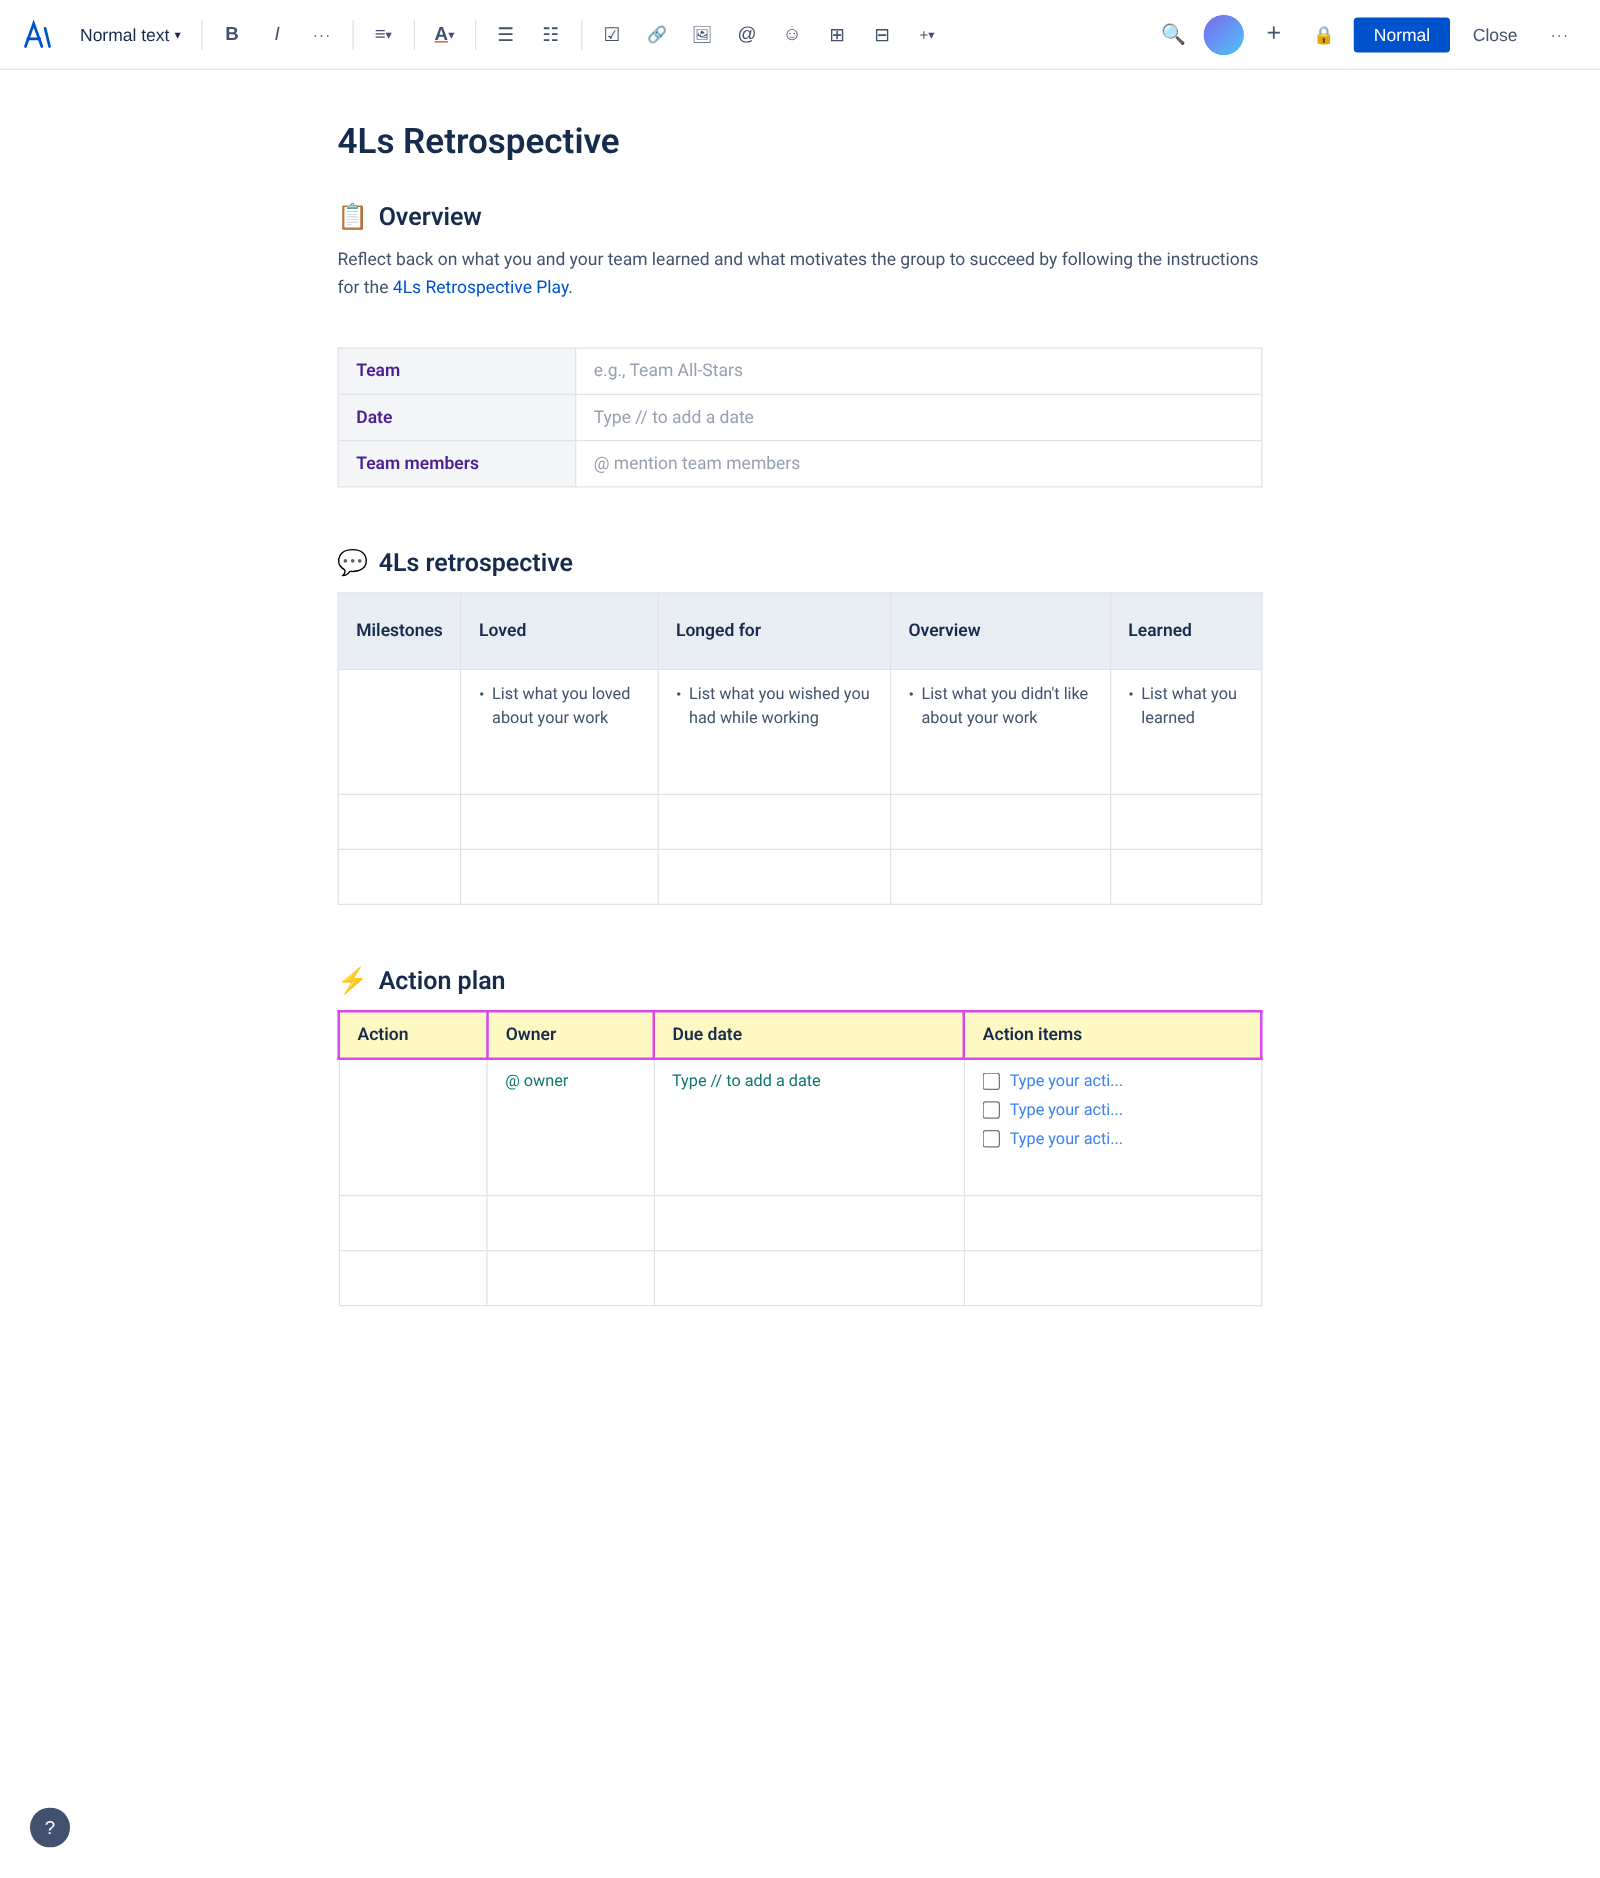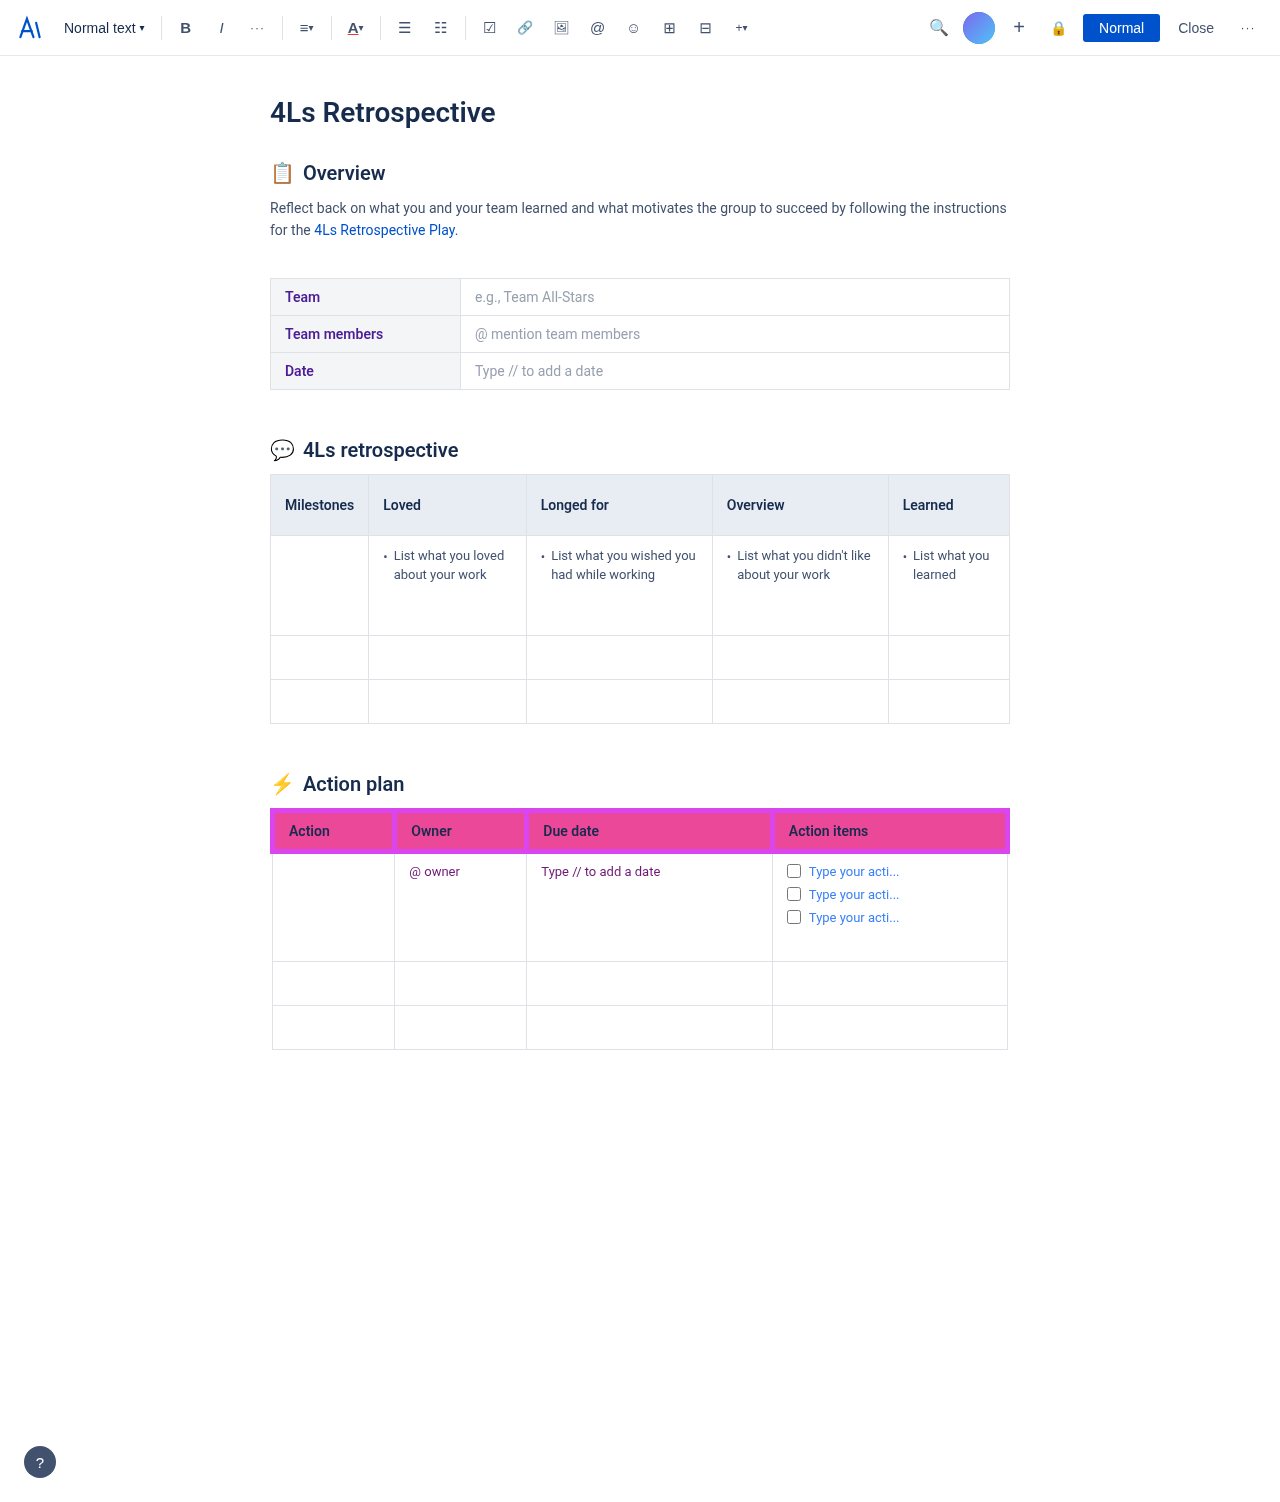--- a/index.html
+++ b/index.html
@@ -242,33 +242,33 @@
       font-size: 20px;
     }
 
     
     .action-table {
       width: 100%;
       border-collapse: collapse;
       border: 1px solid #dfe1e6;
     }
     .action-table th {
-      background: #ec4899;
+      background: #fef9c3;
       color: #172b4d;
       font-weight: 600;
       padding: 10px 14px;
       text-align: left;
-      border: 5px solid #d946ef;
+      border: 2px solid #d946ef;
       font-size: 14px;
     }
     .action-table td {
       border: 1px solid #dfe1e6;
       padding: 10px 14px;
       vertical-align: top;
-      color: #701a75;
+      color: #0f766e;
       font-size: 13px;
     }
     .action-table td.action-items-cell {
       color: #97a0af;
     }
     .checkbox-item {
       display: flex;
       align-items: center;
       gap: 8px;
       margin-bottom: 8px;
@@ -417,26 +417,26 @@
       <span>Reflect back on what you and your team learned and what motivates the group to succeed by following the instructions for the </span><a href="#">4Ls Retrospective Play.</a>
     </p>
 
     <table class="info-table">
       <tbody id="info-table-body">
       <tr>
       <td>Team</td>
       <td style="color:#97a0af;">e.g., Team All-Stars</td>
     </tr>
           <tr>
+      <td>Date</td>
+      <td style="color:#97a0af;">Type // to add a date</td>
+    </tr>
+          <tr>
       <td>Team members</td>
       <td style="color:#97a0af;">@ mention team members</td>
-    </tr>
-          <tr>
-      <td>Date</td>
-      <td style="color:#97a0af;">Type // to add a date</td>
     </tr>
         </tbody>
     </table>
   </div>
 
   <div class="retro-section">
     <h2 class="section-heading">
       <span class="section-icon">💬</span>
       <span>4Ls retrospective</span>
     </h2>

